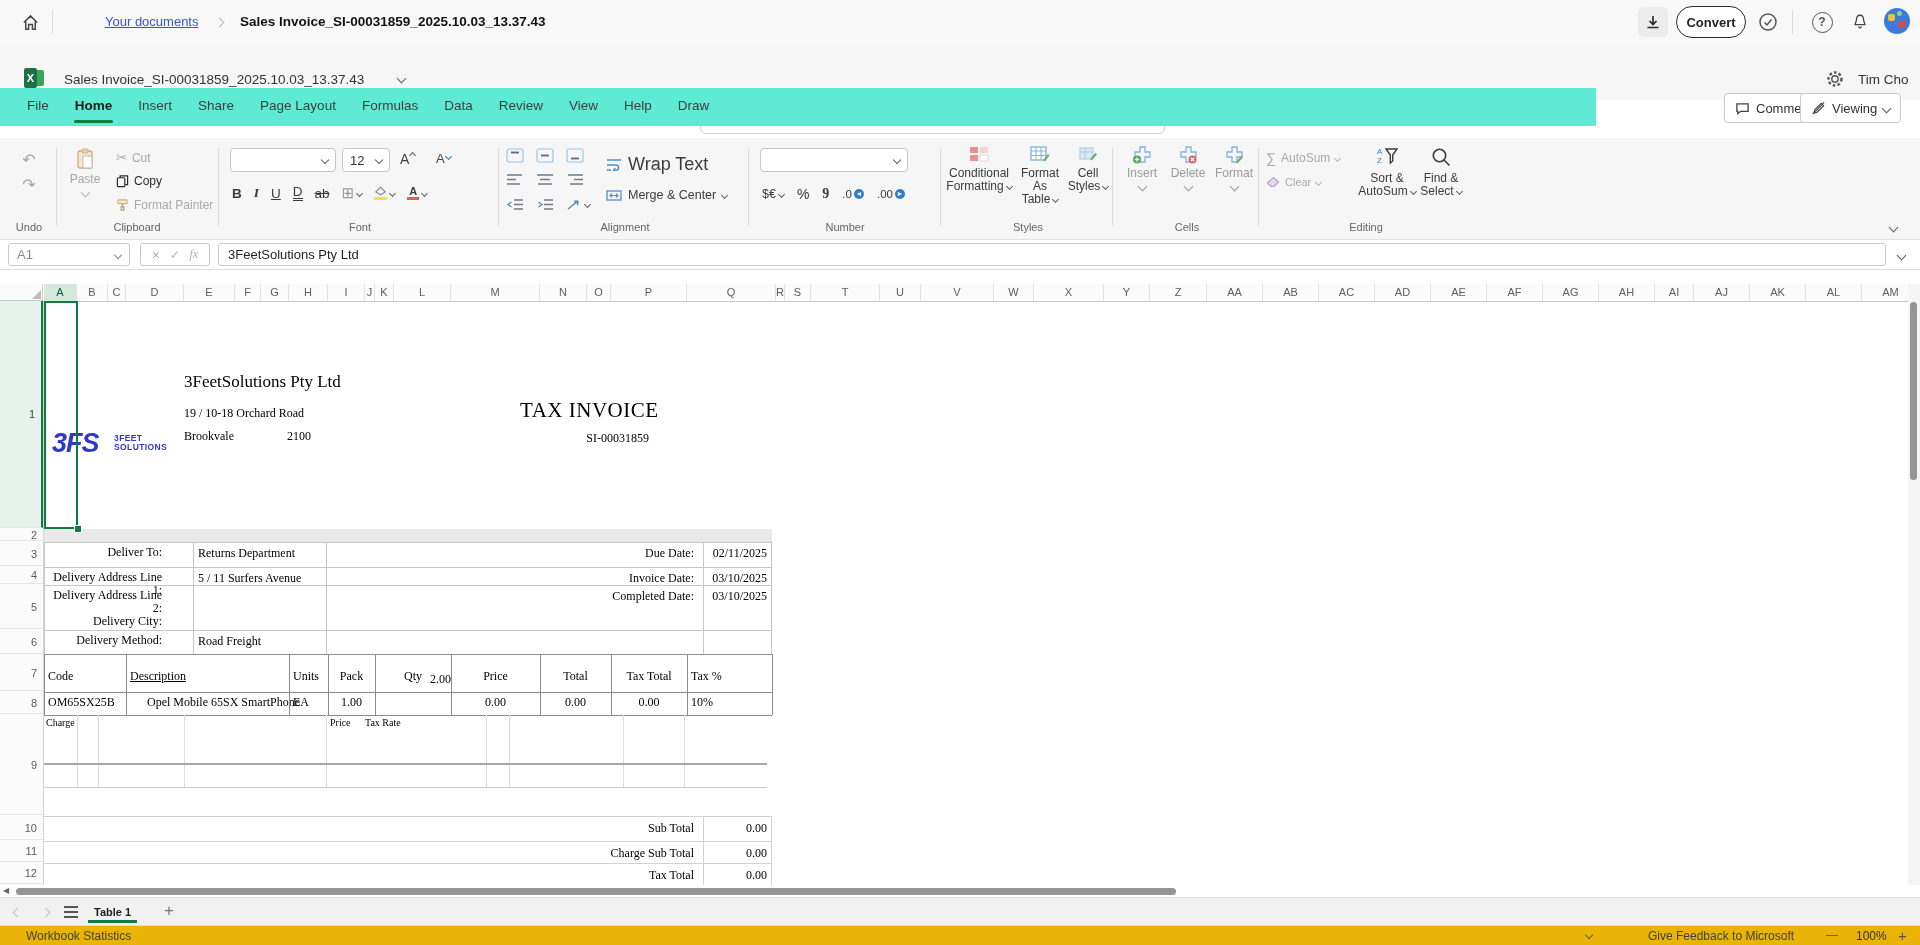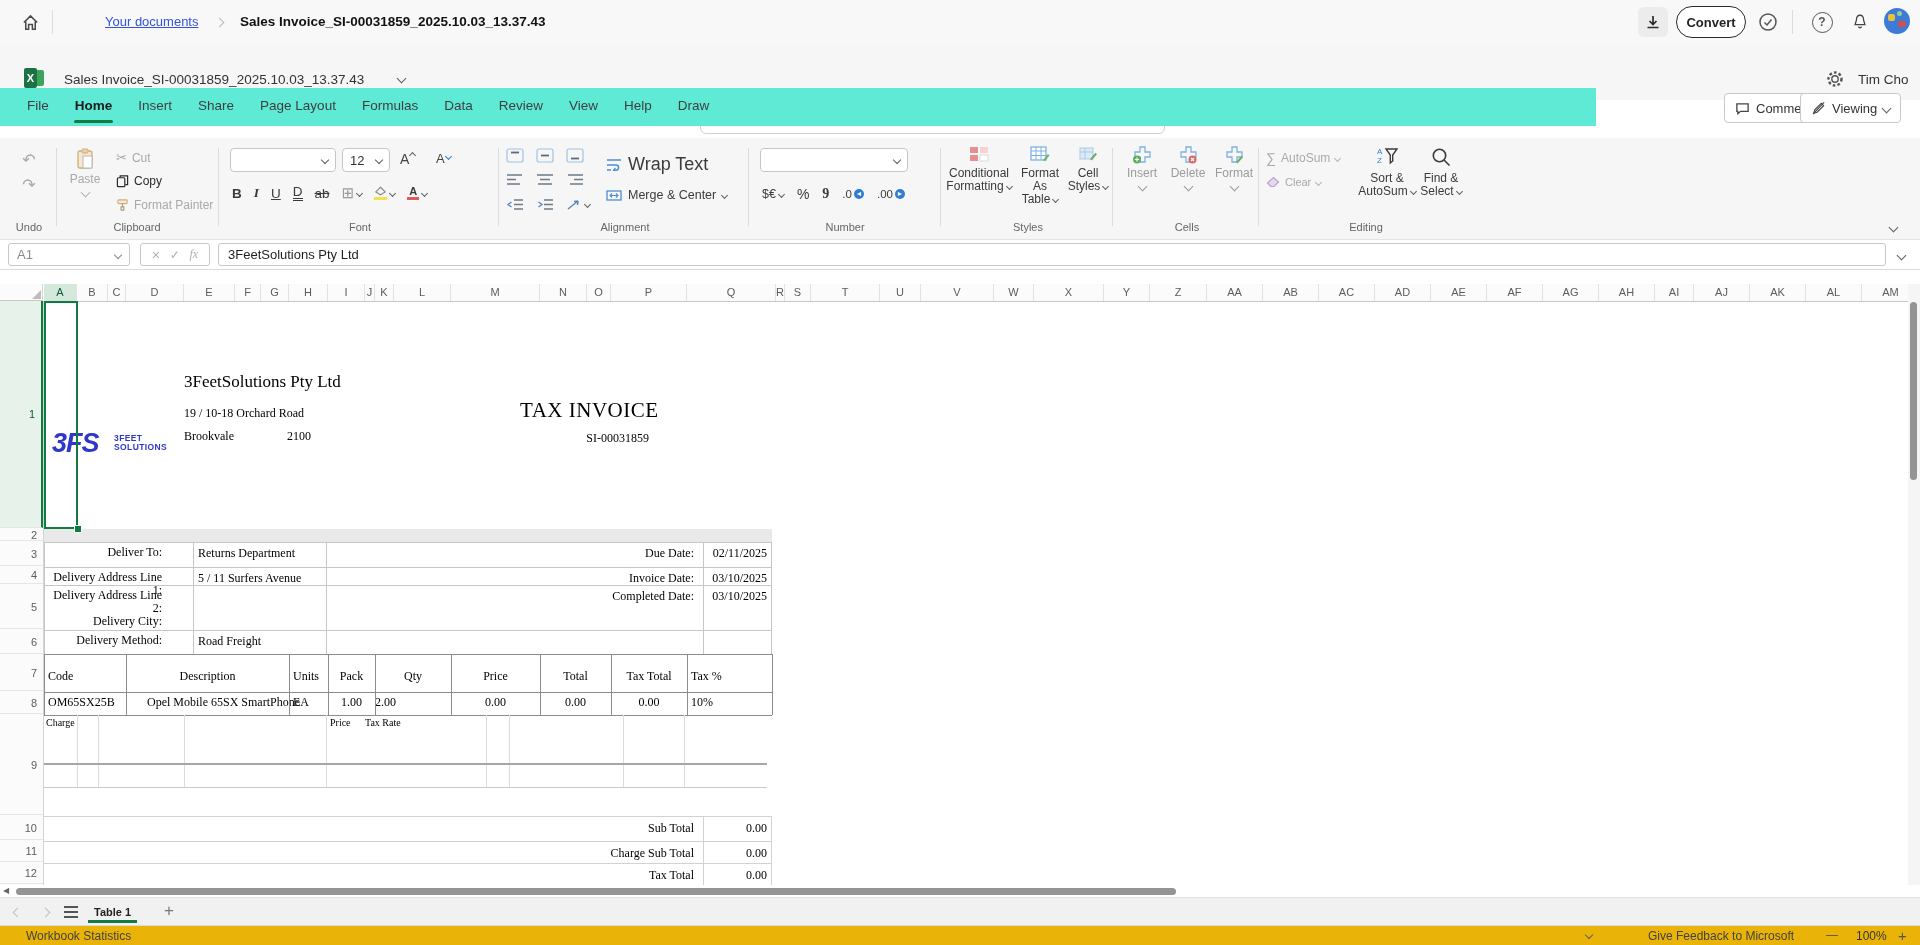--- a/index.html
+++ b/index.html
@@ -588,33 +588,33 @@
       <div class="ab" style="left: 44px; top: 542px; width: 728px; height: 1px; background: rgb(198, 198, 198);"></div>
       <div class="ab" style="left: 44px; top: 567px; width: 728px; height: 1px; background: rgb(198, 198, 198);"></div>
       <div class="ab" style="left: 44px; top: 585px; width: 728px; height: 1px; background: rgb(198, 198, 198);"></div>
       <div class="ab" style="left: 44px; top: 630px; width: 728px; height: 1px; background: rgb(198, 198, 198);"></div>
       <div class="ab" style="left: 44px; top: 542px; width: 1px; height: 112px; background: rgb(198, 198, 198);"></div>
       <div class="ab" style="left: 193px; top: 542px; width: 1px; height: 112px; background: rgb(198, 198, 198);"></div>
       <div class="ab" style="left: 326px; top: 542px; width: 1px; height: 112px; background: rgb(198, 198, 198);"></div>
       <div class="ab" style="left: 703px; top: 542px; width: 1px; height: 112px; background: rgb(198, 198, 198);"></div>
       <div class="ab" style="left: 771px; top: 542px; width: 1px; height: 112px; background: rgb(198, 198, 198);"></div>
       <div class="ab ser" style="left: 48px; top: 669px; width: 74px; text-align: left;">Code</div>
-      <div class="ab ser" style="left: 130px; top: 669px; width: 155px; text-align: center;">Description</div>
+      <div class="ab ser" style="left: 130px; top: 669px; width: 155px; text-align: left; text-decoration: underline;">Description</div>
       <div class="ab ser" style="left: 293px; top: 669px; width: 31px; text-align: left;">Units</div>
       <div class="ab ser" style="left: 328px; top: 669px; width: 47px; text-align: center;">Pack</div>
       <div class="ab ser" style="left: 375px; top: 669px; width: 76px; text-align: center;">Qty</div>
       <div class="ab ser" style="left: 451px; top: 669px; width: 89px; text-align: center;">Price</div>
       <div class="ab ser" style="left: 540px; top: 669px; width: 71px; text-align: center;">Total</div>
       <div class="ab ser" style="left: 611px; top: 669px; width: 76px; text-align: center;">Tax Total</div>
       <div class="ab ser" style="left: 691px; top: 669px; width: 77px; text-align: left;">Tax %</div>
       <div class="ab ser" style="left: 48px; top: 695px; width: 74px; text-align: left;">OM65SX25B</div>
       <div class="ab ser" style="left: 130px; top: 695px; width: 155px; text-align: left; margin-left: 17px;">Opel Mobile 65SX SmartPhone</div>
       <div class="ab ser" style="left: 293px; top: 695px; width: 31px; text-align: left;">EA</div>
       <div class="ab ser" style="left: 328px; top: 695px; width: 47px; text-align: center;">1.00</div>
-      <div class="ab ser" style="left: 375px; top: 695px; width: 76px; text-align: left;">2.00</div>
+      <div class="ab ser" style="left: 375px; top: 672px; width: 76px; text-align: right;">2.00</div>
       <div class="ab ser" style="left: 451px; top: 695px; width: 89px; text-align: center;">0.00</div>
       <div class="ab ser" style="left: 540px; top: 695px; width: 71px; text-align: center;">0.00</div>
       <div class="ab ser" style="left: 611px; top: 695px; width: 76px; text-align: center;">0.00</div>
       <div class="ab ser" style="left: 691px; top: 695px; width: 77px; text-align: left;">10%</div>
       <div class="ab" style="left: 44px; top: 654px; width: 728px; height: 1px; background: rgb(140, 140, 140);"></div>
       <div class="ab" style="left: 44px; top: 692px; width: 728px; height: 1px; background: rgb(140, 140, 140);"></div>
       <div class="ab" style="left: 44px; top: 715px; width: 728px; height: 1px; background: rgb(140, 140, 140);"></div>
       <div class="ab" style="left: 44px; top: 654px; width: 1px; height: 61px; background: rgb(140, 140, 140);"></div>
       <div class="ab" style="left: 126px; top: 654px; width: 1px; height: 61px; background: rgb(140, 140, 140);"></div>
       <div class="ab" style="left: 289px; top: 654px; width: 1px; height: 61px; background: rgb(140, 140, 140);"></div>

